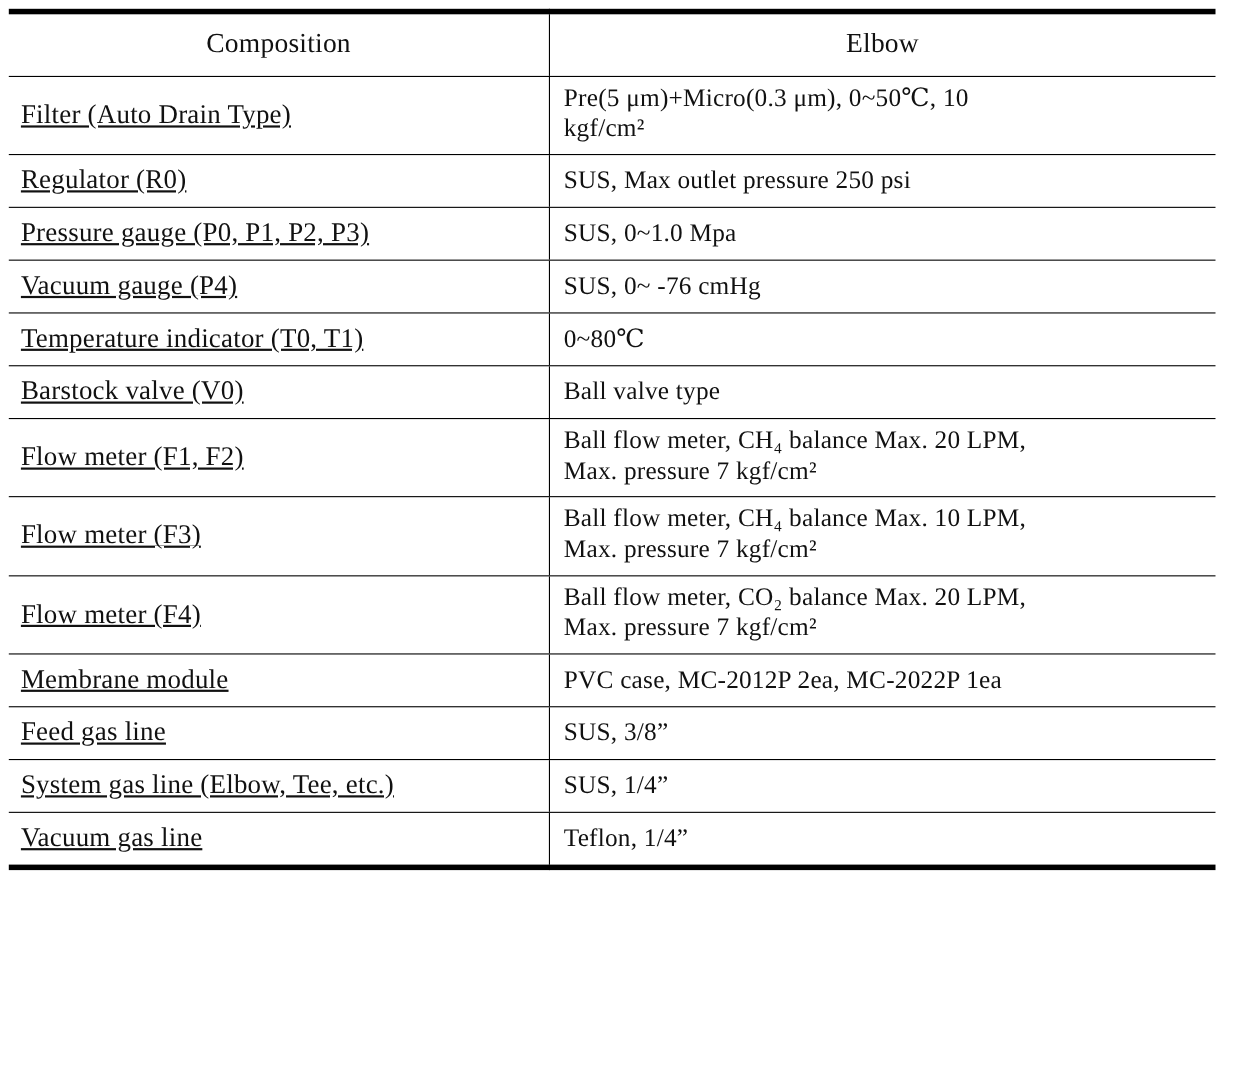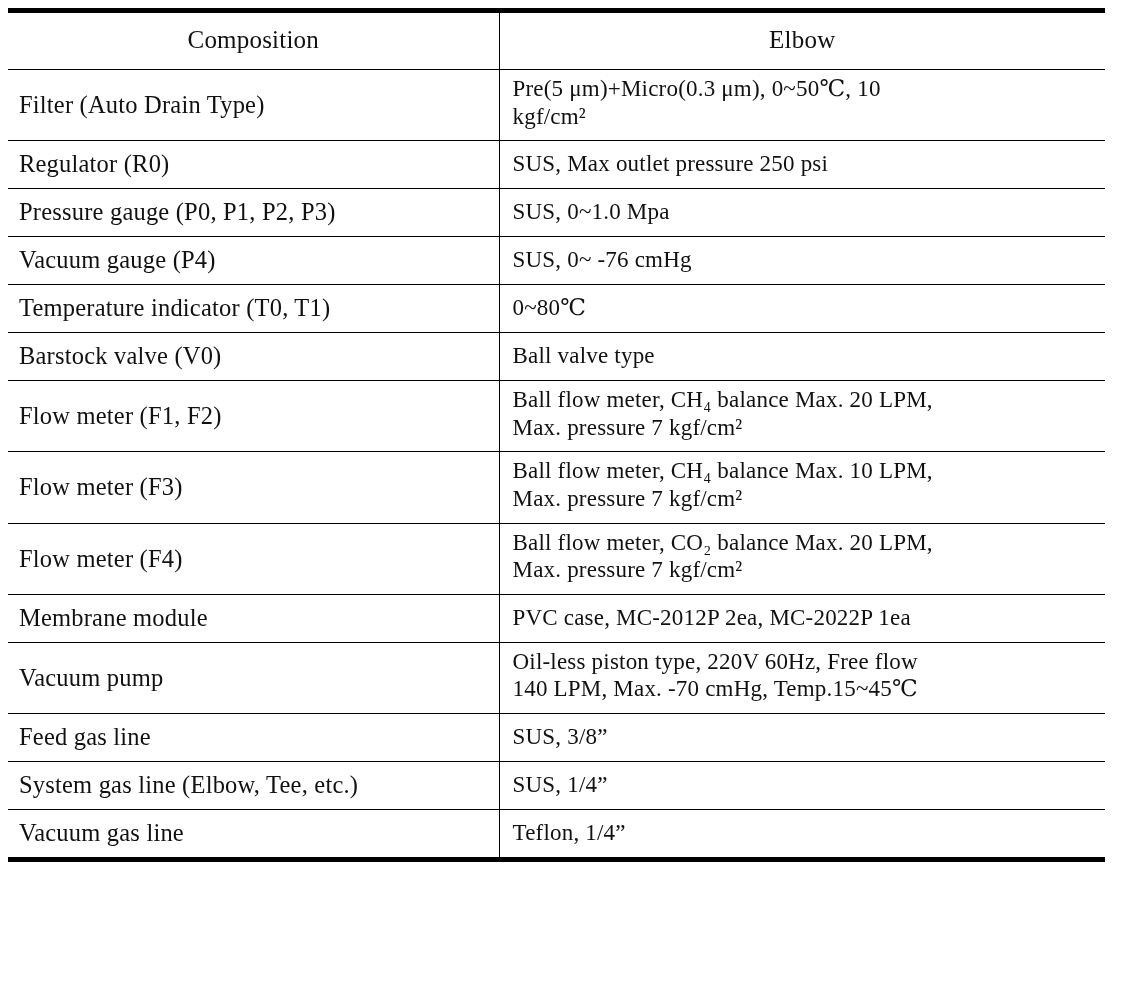--- a/index.html
+++ b/index.html
@@ -48,20 +48,21 @@
     font-size: 25px;
     padding: 13px 0 15px 0;
     border-top: none;
   }
 
   table.spec-table td.cell-composition {
     text-align: left;
     font-size: 24.5px;
     padding: 9px 6px 10px 11px;
     white-space: nowrap;
+    text-decoration: underline;
   }
 
   table.spec-table td.cell-spec {
     text-align: left;
     font-size: 23px;
     padding: 8px 6px 9px 13px;
     line-height: 1.22;
     border-left: 1.6px solid #000;
   }
 
@@ -154,27 +155,20 @@
             <div class="nb">Ball flow meter, CO₂ balance Max. 20 LPM,</div>
             <div class="nb">Max. pressure 7 kgf/cm²</div>
           </td>
         </tr>
         <tr>
           <td class="cell-composition">Membrane module</td>
           <td class="cell-spec">
             <div class="nb">PVC case, MC-2012P 2ea, MC-2022P 1ea</div>
           </td>
         </tr>
-        <tr class="row-tall">
-          <td class="cell-composition">Vacuum pump</td>
-          <td class="cell-spec">
-            <div class="nb">Oil-less piston type, 220V 60Hz, Free flow</div>
-            <div class="nb">140 LPM, Max. -70 cmHg, Temp.15~45℃</div>
-          </td>
-        </tr>
         <tr>
           <td class="cell-composition">Feed gas line</td>
           <td class="cell-spec">
             <div class="nb">SUS, 3/8”</div>
           </td>
         </tr>
         <tr>
           <td class="cell-composition">System gas line  (Elbow, Tee, etc.)</td>
           <td class="cell-spec">
             <div class="nb">SUS, 1/4”</div>

